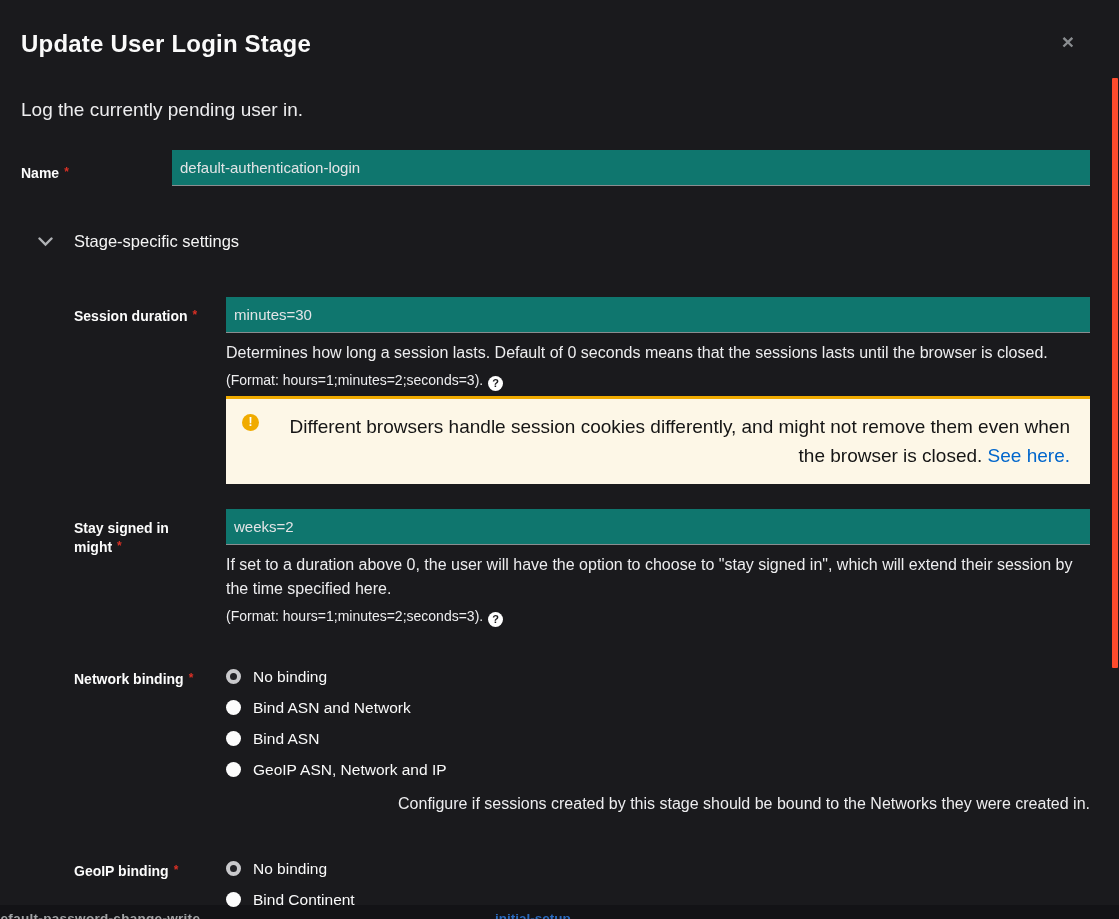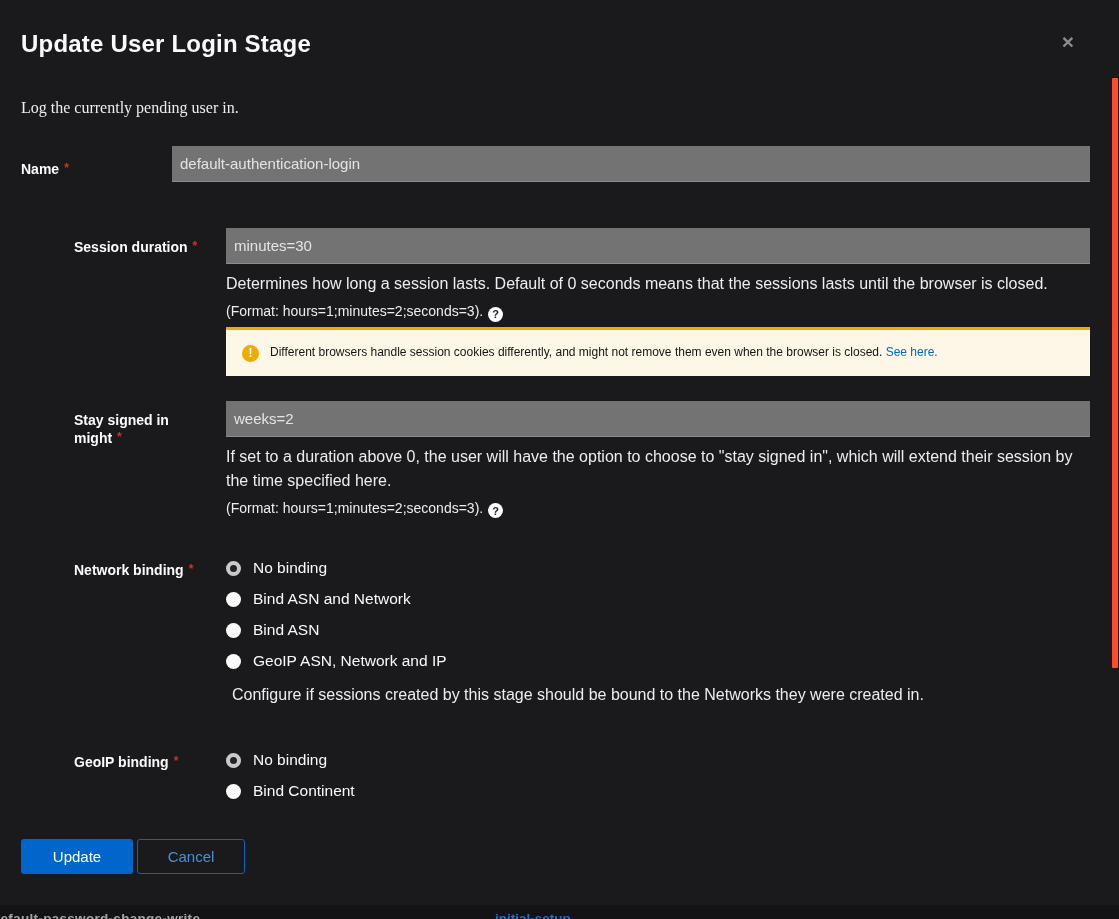--- a/index.html
+++ b/index.html
@@ -12,34 +12,34 @@
   }
   .modal {
     position:absolute; top:0; left:0; width:1119px; height:905px;
     background:#1a1a1d;
     padding:0 21px;
   }
   
   .modal-header { display:flex; justify-content:space-between; align-items:flex-end; padding-top:23px; }
   .modal-title { font-size:24px; font-weight:600; letter-spacing:.2px; color:#fafafa; }
   .close-btn { color:#8a8d90; font-size:21px; font-weight:700; line-height:1; padding:6px 10px; cursor:pointer; margin-right:14px; margin-top:2px; }
-  .modal-desc { margin-top:41px; font-size:16px; color:#ededef;font-family:Liberation Serif, serif; }
+  .modal-desc { margin-top:41px; font-size:19px; color:#ededef; }
 
   
   .form-row { display:flex; align-items:flex-start; }
   .row-label { font-size:14px; font-weight:700; color:#fcfcfc; padding-top:10px; line-height:1.3; }
   .req { color:#d93025; font-size:12px; margin-left:5px; vertical-align:2px; }
   .row-control { flex:1; margin-right:8px; }
 
   .name-row { margin-top:29px;align-items:center; }
   .name-row .row-label { width:151px; }
 
   .text-input {
     width:100%; height:36px; display:block;
-    background:#737373; border:none; border-bottom:1px solid #8a8d90;
+    background:#0f766e; border:none; border-bottom:1px solid #8a8d90;
     color:#e3e4e6; font-size:15px; padding:0 8px;
     font-family:"Liberation Sans", sans-serif;
     outline:none;
   }
 
   
   .section-header { margin-top:46px; display:flex; align-items:center; padding-left:17px; cursor:pointer; }
   .section-chevron { width:16px; display:inline-flex; }
   .section-title { margin-left:20px; font-size:16.5px; color:#f5f5f5; }
 
@@ -63,25 +63,25 @@
   
   .alert {
     margin-top:5px; background:#fdf7e7; border-top:3px solid #f0ab00;
     padding:13px 16px 14px 16px; display:flex; gap:11px;
   }
   .alert-icon {
     flex:0 0 auto; width:17px; height:17px; border-radius:50%;
     background:#f0ab00; color:#ffffff; font-size:12px; font-weight:700;
     display:inline-flex; align-items:center; justify-content:center; margin-top:2px;
   }
-  .alert-text { font-size:12px; color:#151515; line-height:1.55; max-width:800px; }
+  .alert-text { font-size:19px; color:#151515; line-height:1.55; max-width:800px;text-align:right; }
   .alert-link { color:#0066cc; cursor:pointer; text-decoration:none; }
 
   
-  .radio-group { padding-top:8px; }
+  .radio-group { padding-top:8px;text-align:right; }
   .radio-option { display:flex; align-items:center; margin-bottom:13px; cursor:pointer; }
   .radio-dot { width:15px; height:15px; border-radius:50%; background:#fcfcfc; flex:0 0 auto; }
   .radio-dot.checked { background:#222226; border:4px solid #c9c9cc; }
   .radio-label { margin-left:12px; font-size:15.5px; color:#fafafa; }
   .radio-help { margin-top:3px;margin-left:6px; }
 
   
   .modal-footer { display:flex; margin-top:26px; }
   .btn { height:35px; font-size:15px; border-radius:3px; cursor:pointer; font-family:"Liberation Sans", sans-serif; }
   .btn-primary { width:112px; background:#0066cc; border:none; color:#ffffff; }
@@ -107,20 +107,28 @@
 
   <div class="modal-desc">Log the currently pending user in.</div>
 
   <div class="form-row name-row">
     <div class="row-label"><span>Name</span><span class="req">*</span></div>
     <div class="row-control">
       <input class="text-input" type="text" value="default-authentication-login" style="">
     </div>
   </div>
 
+  <div class="section-header">
+    <span class="section-chevron">
+      <svg width="15" height="10" viewBox="0 0 15 10">
+          <path d="M1.5 1.5l6 6 6-6" stroke="#b0b2b5" stroke-width="2.4" fill="none" stroke-linecap="round"></path>
+        </svg>
+    </span>
+    <span class="section-title">Stage-specific settings</span>
+  </div>
 
   <div class="section-body">
 
     <div class="form-row row-session">
       <div class="row-label"><span>Session duration</span><span class="req">*</span></div>
       <div class="row-control">
         <input class="text-input" type="text" value="minutes=30" style="">
         <div class="help-text">Determines how long a session lasts. Default of 0 seconds means that the sessions lasts until the browser is closed.</div>
         <div class="format-hint"><span>(Format: hours=1;minutes=2;seconds=3).</span><span class="q-icon">?</span></div>
         <div class="alert">

